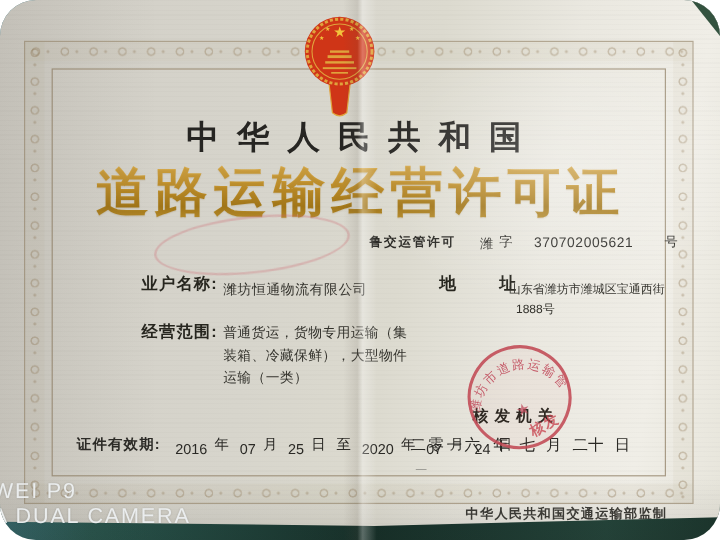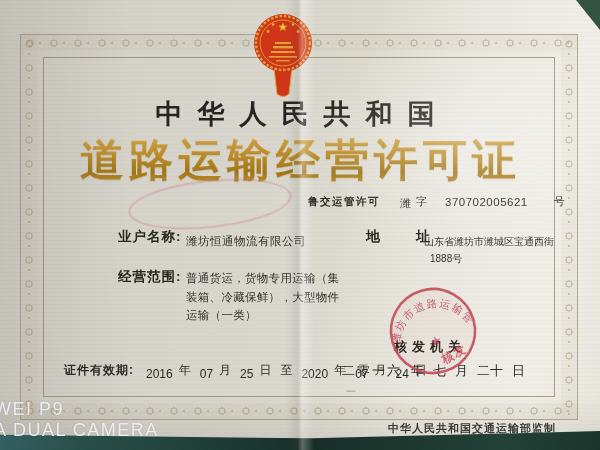--- a/index.html
+++ b/index.html
@@ -1,18 +1,18 @@
 <!DOCTYPE html>
 <html><head>
 <meta charset="utf-8">
 <style>
   html,body{margin:0;padding:0;}
   #stage{position:relative;width:600px;height:450px;overflow:hidden;
     background:linear-gradient(95deg,#3a7480 0%,#28564e 18%,#152f28 55%,#23443a 85%,#1a352c 100%);
-    font-family:"Liberation Sans",sans-serif;}
+    font-family:"Liberation Sans",sans-serif;border-radius:30px;}
   #paper{position:absolute;left:0;top:0;width:600px;height:450px;
     background:
       repeating-linear-gradient(180deg, rgba(0,0,0,.016) 0 1px, rgba(0,0,0,0) 1px 4px),
       linear-gradient(100deg,#d1cec6 0%,#d7d5cc 38%,#dcdacf 55%,#eae8e0 72%,#f0eee7 88%,#e7e5db 100%);
     clip-path:polygon(0 0,100% 0,100% 95.8%,52% 97.4%,0 96.6%);
     box-shadow:0 4px 10px rgba(0,0,0,.5);}
   .corner-patch{position:absolute;right:0;top:0;width:30px;height:30px;
     background:#33523f;clip-path:polygon(20% 0,100% 0,100% 100%);}
   
   #frame{position:absolute;left:20px;top:34px;width:556px;height:384px;

